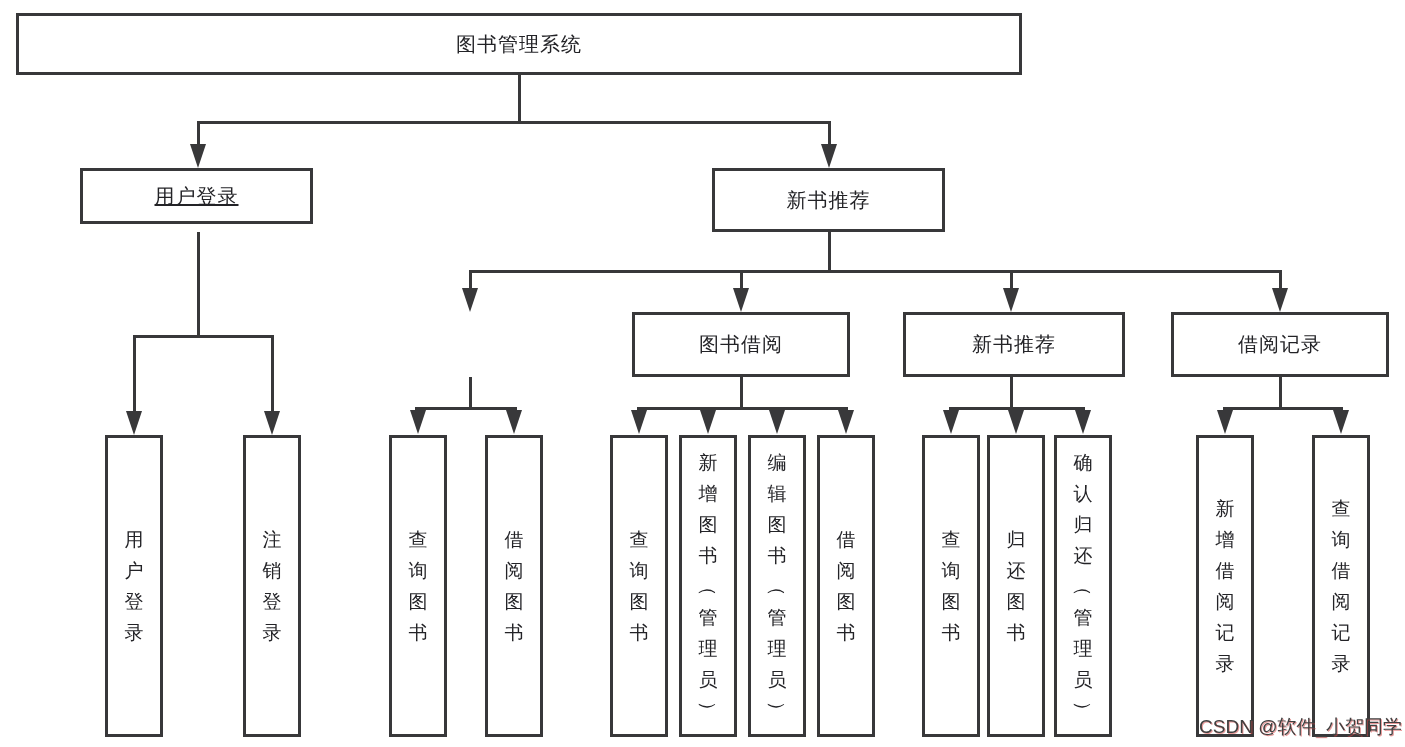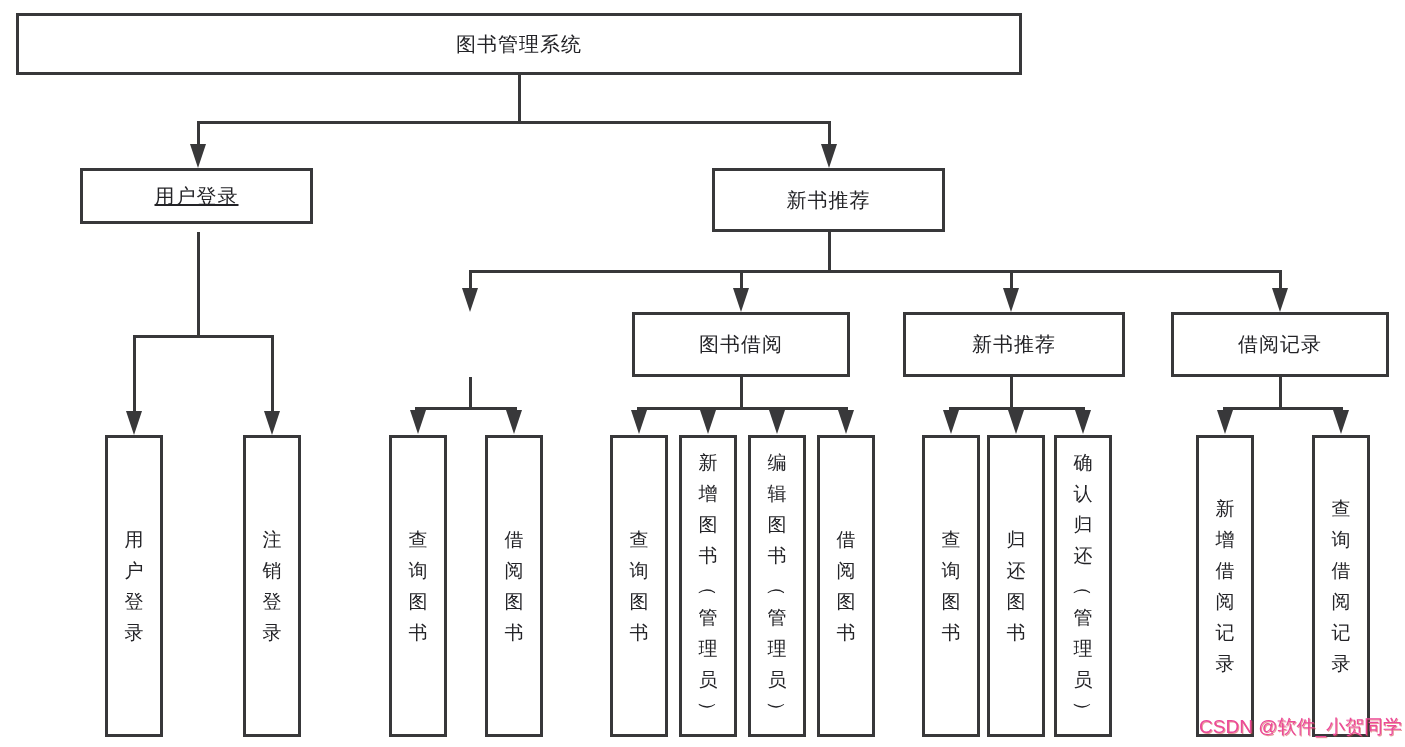--- a/index.html
+++ b/index.html
@@ -48,21 +48,21 @@
     border-left:8px solid transparent;
     border-right:8px solid transparent;
     border-top:24px solid #38383a;
   }
 
   .watermark{
     position:absolute;
     top:714px;
     right:3px;
     font-size:19px;
-    color:#ec4899;
+    color:#404040;
     text-shadow:1px 1px 0 rgba(214,69,69,0.55);
     z-index:20;
     white-space:nowrap;
   }
 </style>
 </head>
 <body>
 
 <div id="canvas">
 

